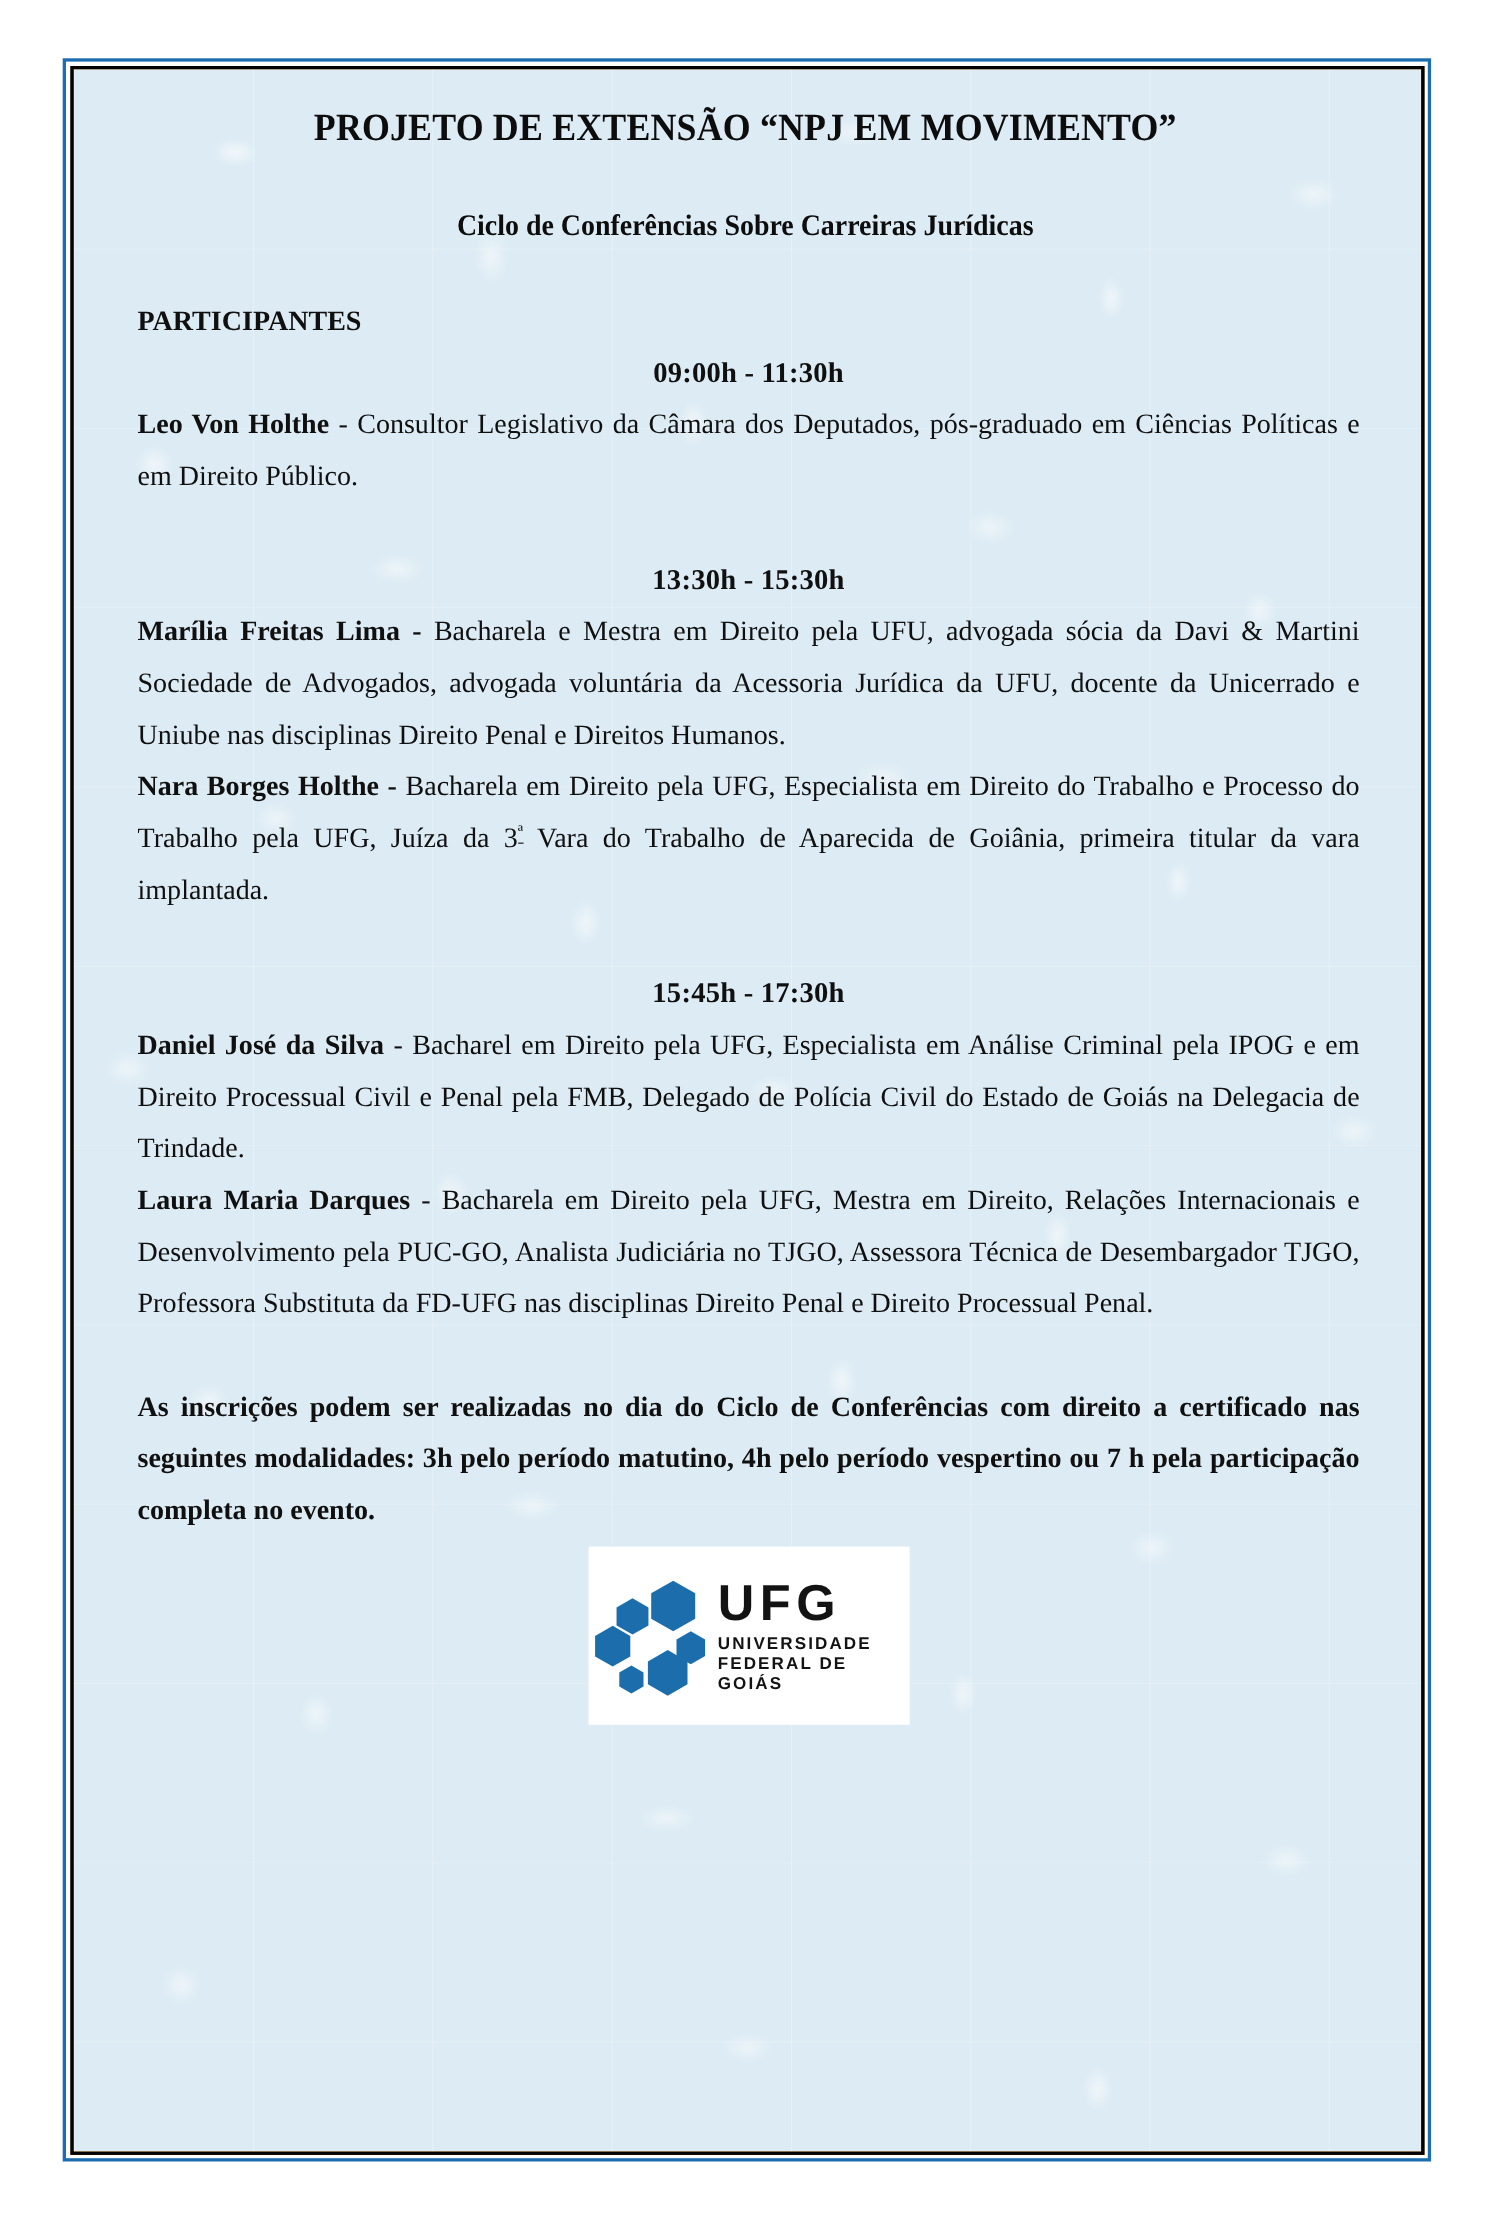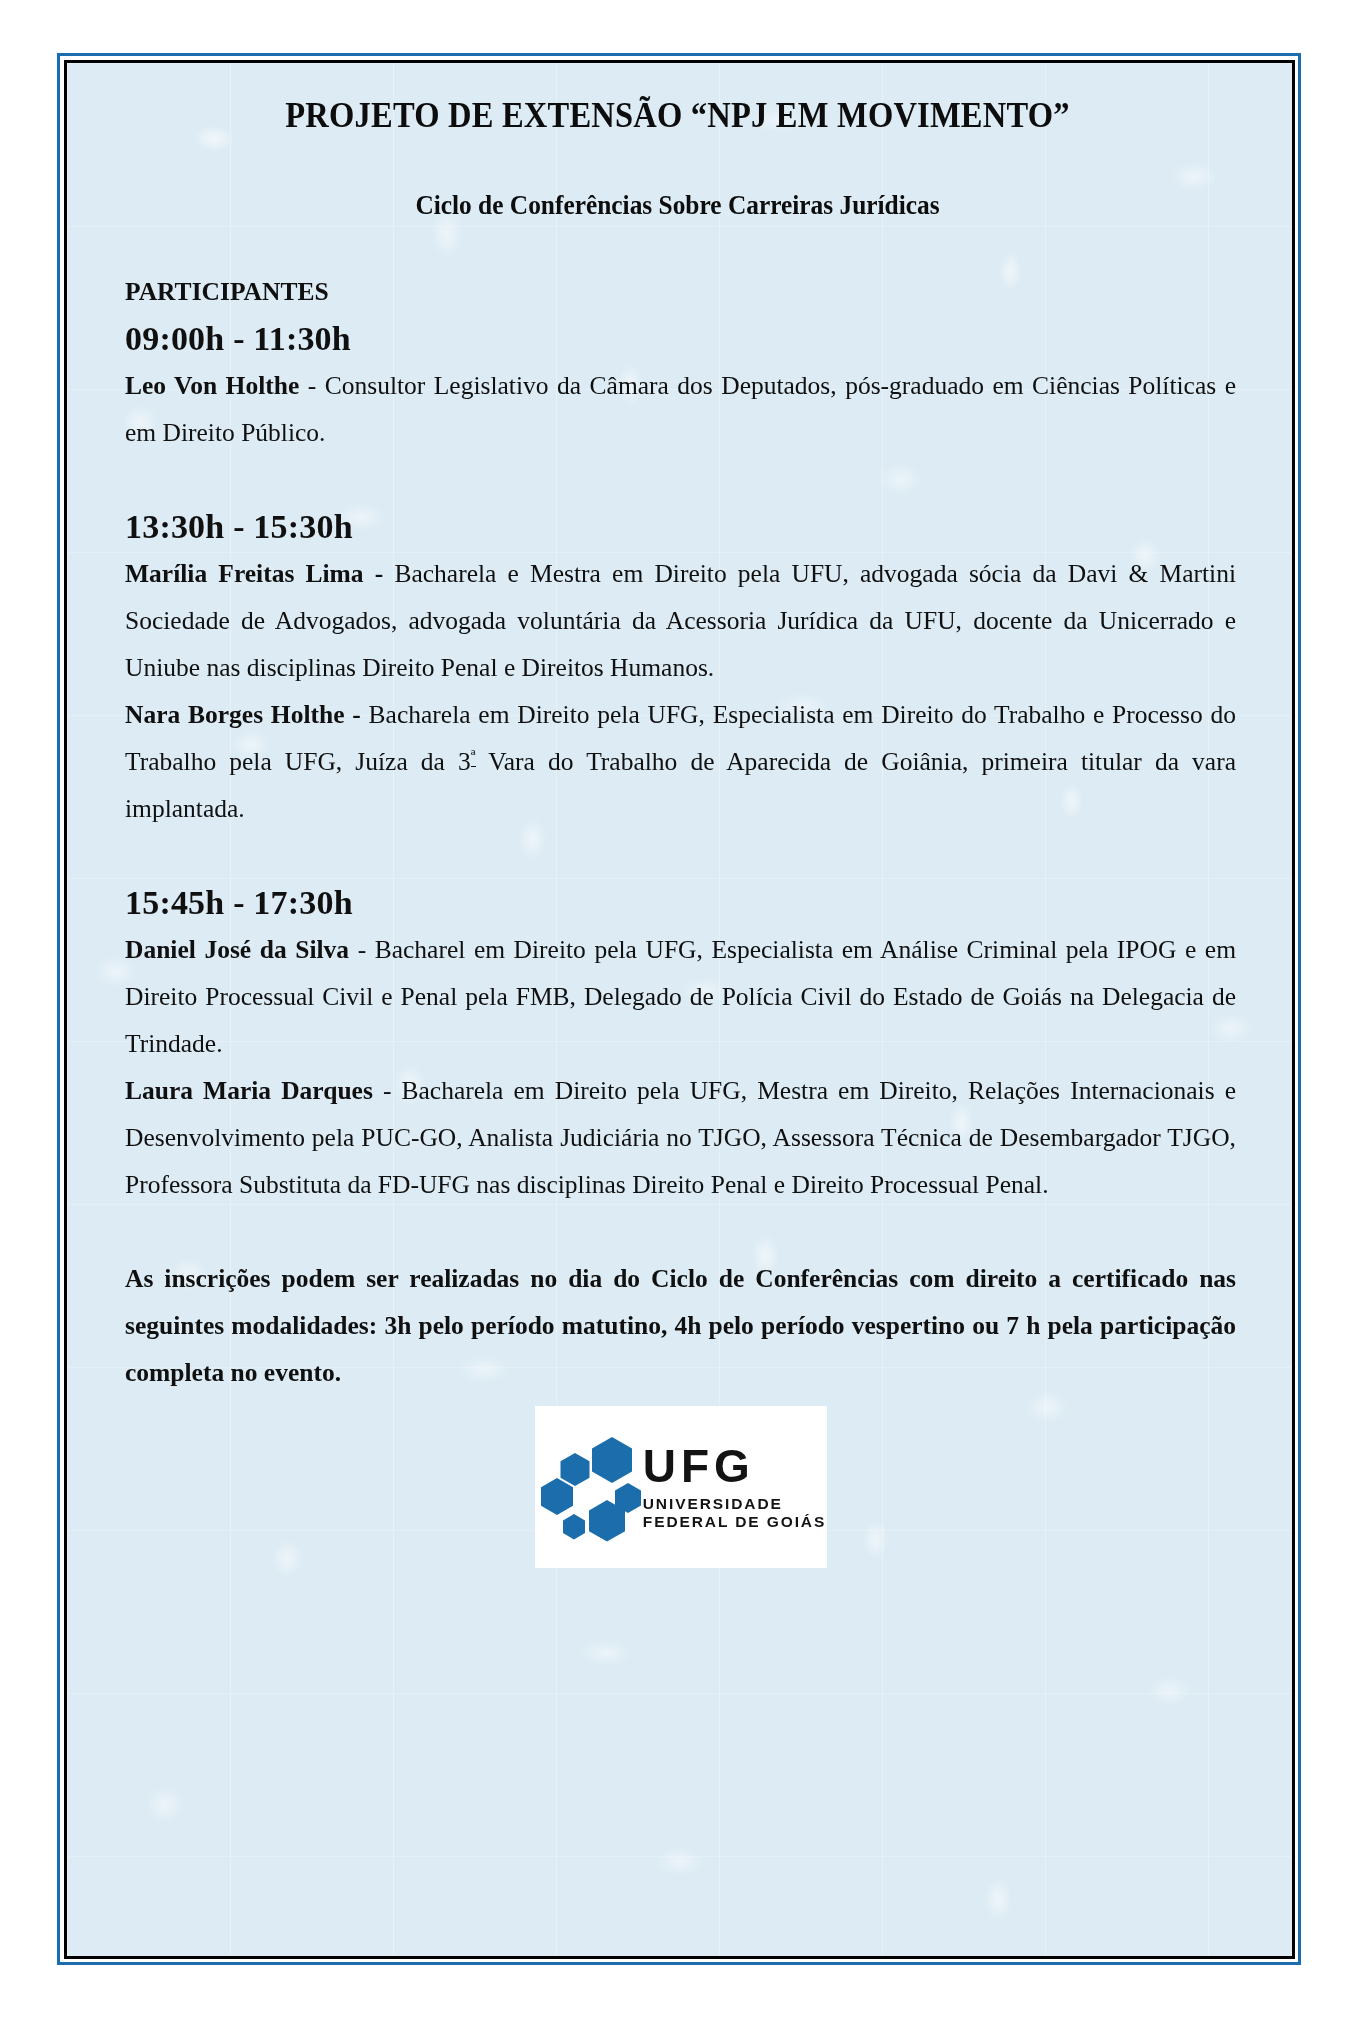--- a/index.html
+++ b/index.html
@@ -150,23 +150,23 @@
   .meta-label { font-weight: bold; }
 
   .section-head {
     margin: 0;
     font-weight: bold;
     text-align: left;
   }
 
   .time-slot {
     margin: 0;
-    text-align: left;
-    font-weight: bold;
-    font-size: 34px;
+    text-align: center;
+    font-weight: bold;
+    font-size: 26px;
     letter-spacing: 0.2px;
   }
 
   .speaker-para {
     margin: 0;
     text-align: justify;
     text-justify: inter-word;
   }
   .speaker-name { font-weight: bold; }
 
@@ -192,20 +192,21 @@
     width: 292px;
     height: 162px;
     background: #ffffff;
     display: flex;
     align-items: center;
     justify-content: center;
   }
   .logo-inner {
     display: flex;
     align-items: center;
+    gap: 10px;
   }
   .logo-hexes { width: 108px; height: 112px; flex: none; }
   .logo-text { display: flex; flex-direction: column; justify-content: center; }
   .logo-ufg {
     font-family: "Liberation Sans", "DejaVu Sans", sans-serif;
     font-weight: bold;
     font-size: 46px;
     line-height: 46px;
     letter-spacing: 5px;
     color: #131313;

